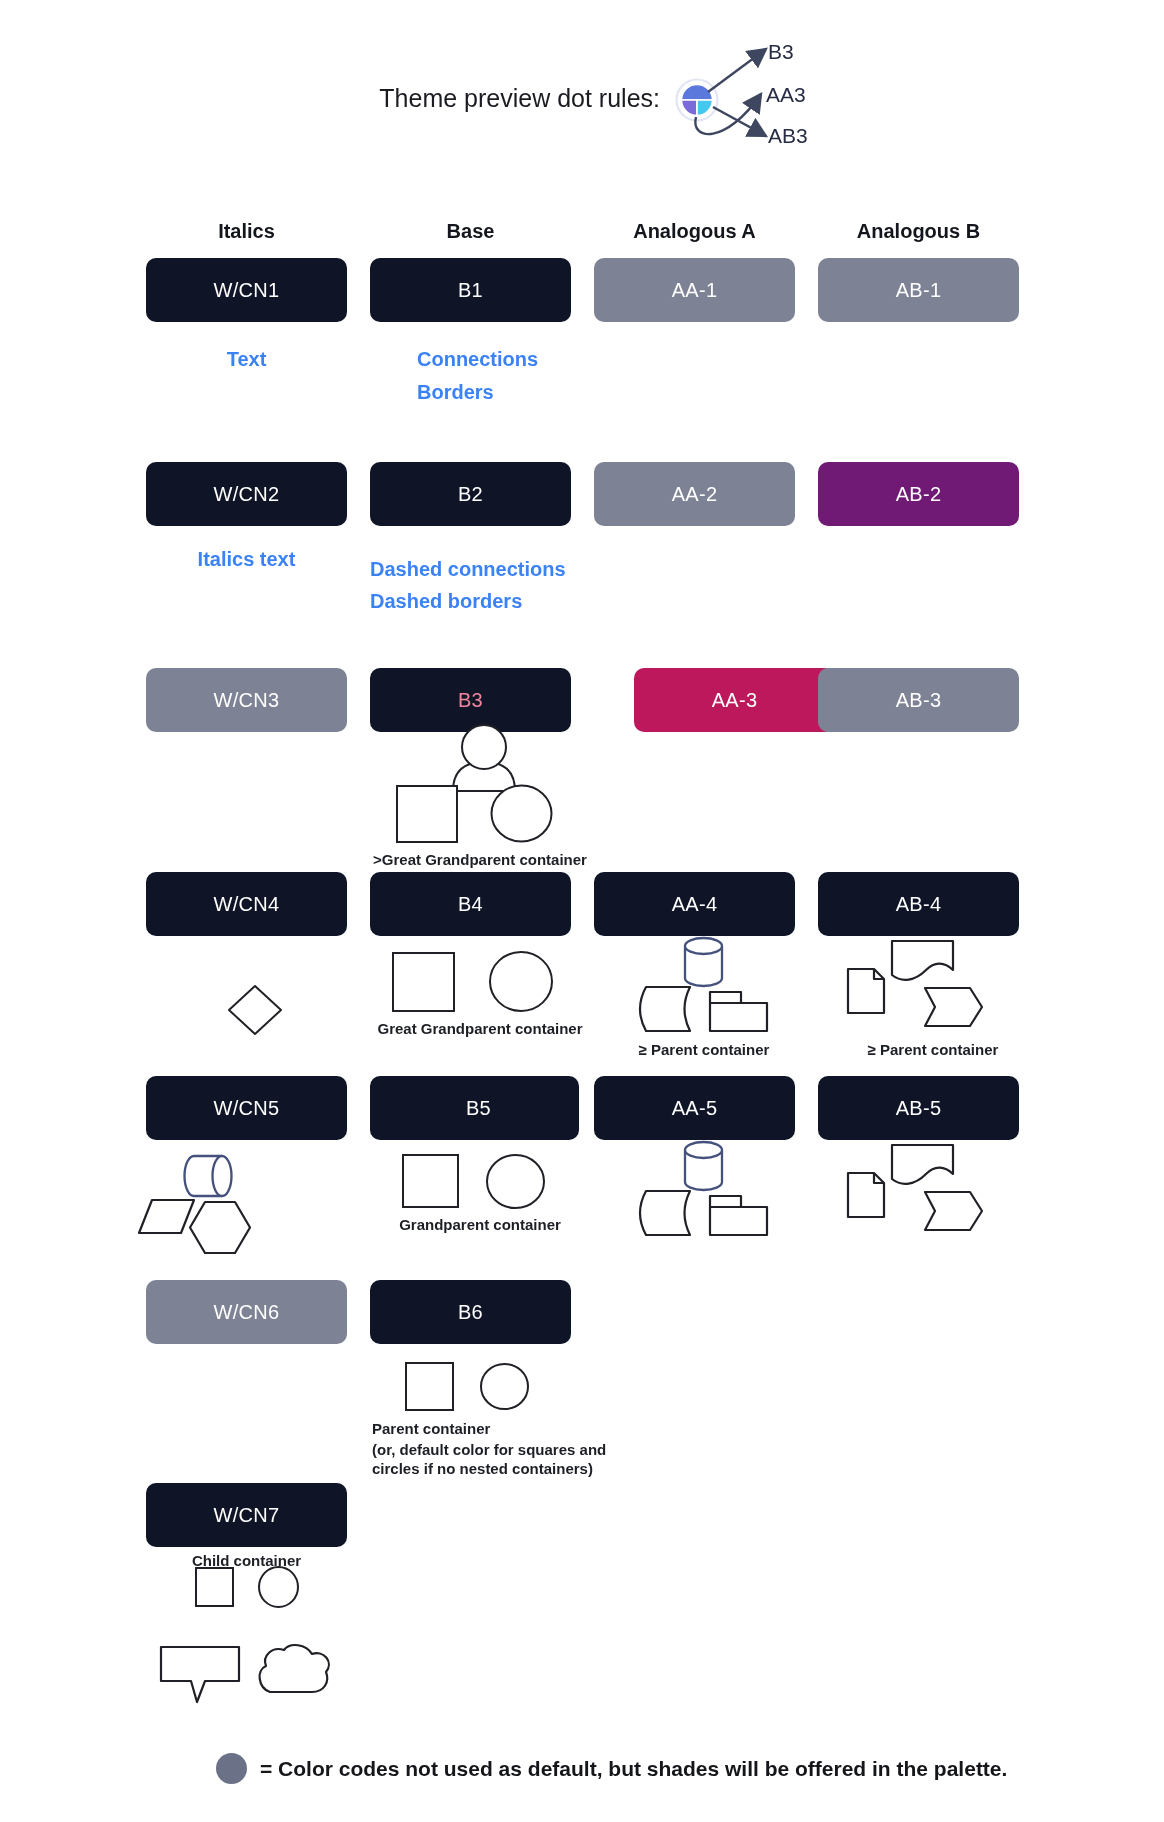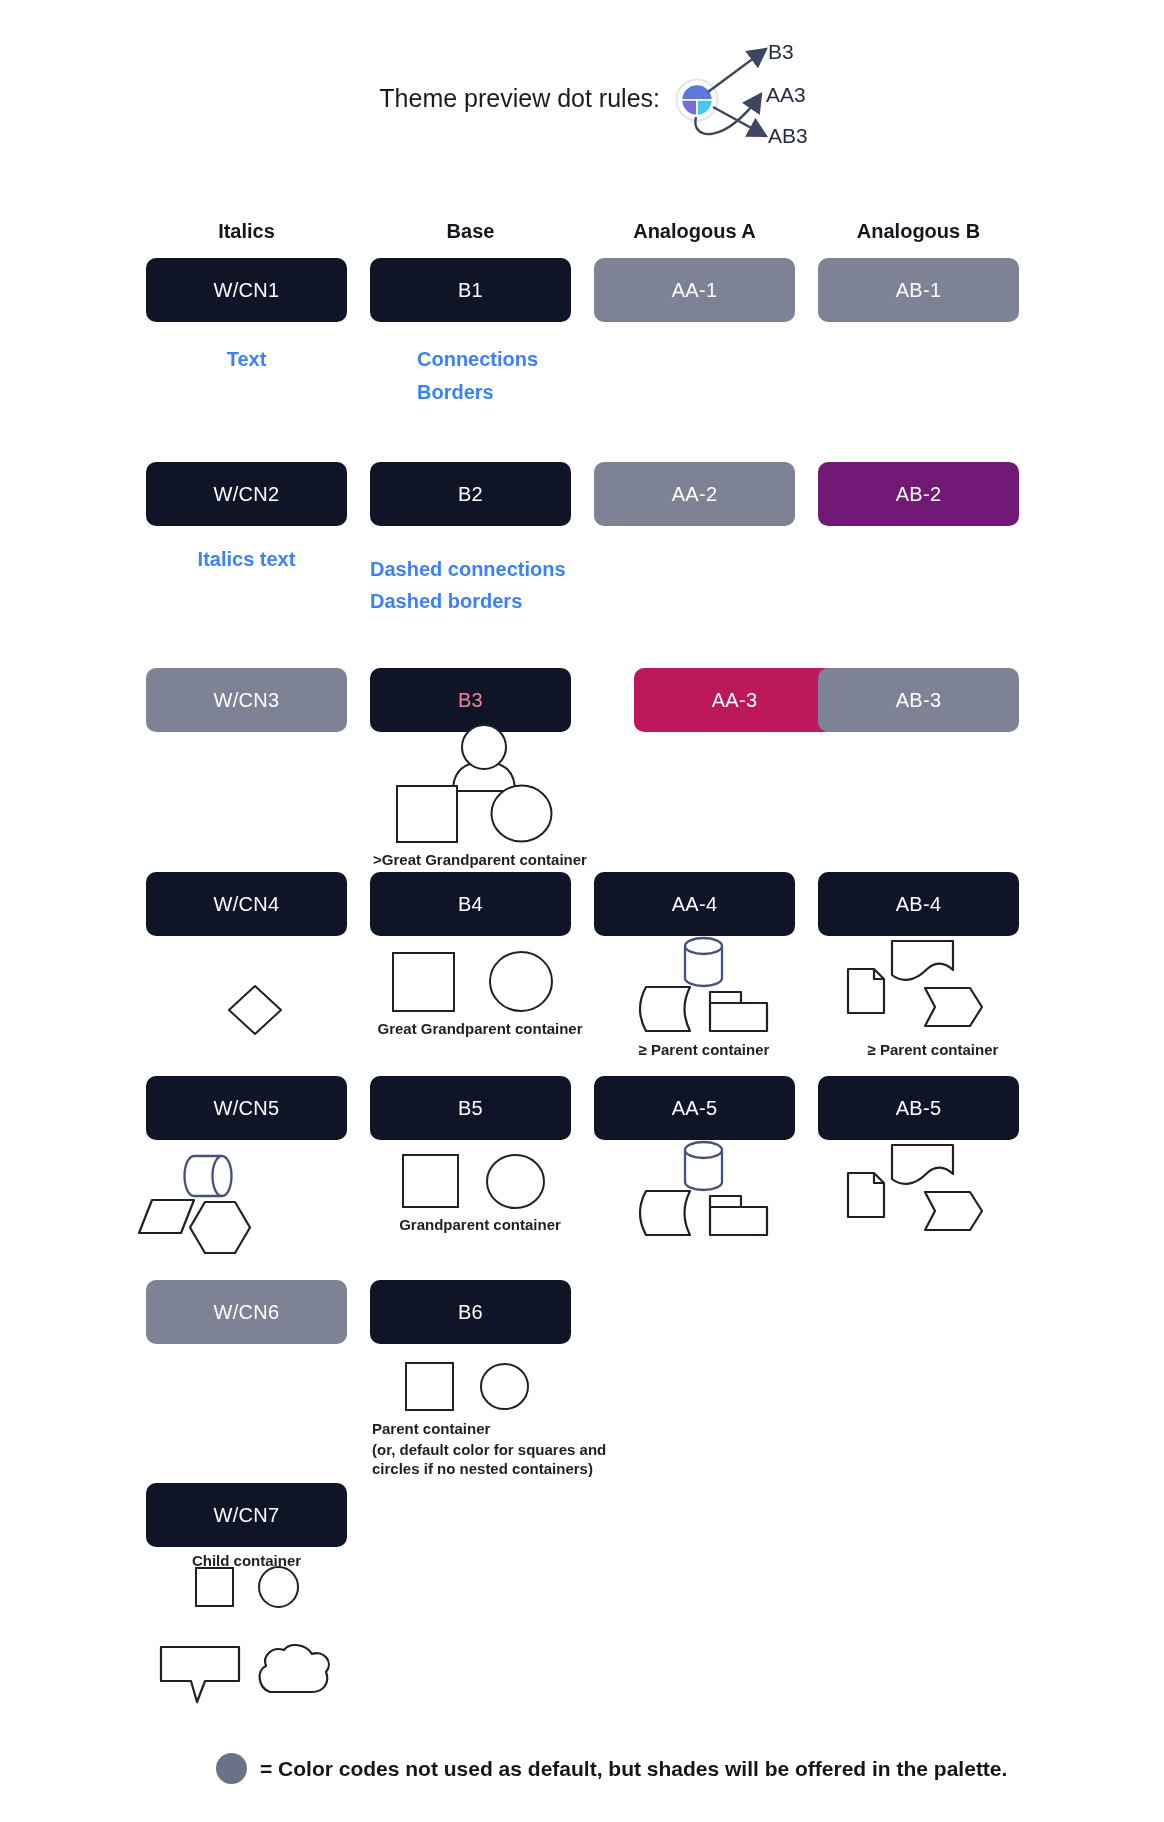--- a/index.html
+++ b/index.html
@@ -126,21 +126,21 @@
     <g fill="#ffffff" stroke-width="2.2" stroke-linejoin="round" stroke="#1f2126">
       <path d="M3,35 H29 L39,45 V79 H3 Z"></path>
       <path d="M29,35 V45 H39" fill="none"></path>
       <path d="M47,7 H108 V36 C99,27 89,28 81,36 C70,47 57,49 47,41 Z"></path>
       <polygon points="80,54 125,54 137,73 125,92 80,92 90,73"></polygon>
     </g>
   </svg>
   <div class="abs cap15 ctr" style="left:823px;top:1040px;width:220px;">≥ Parent container</div>
 
   <div class="abs sw" style="left: 146px; top: 1076px; background: rgb(15, 21, 39);">W/CN5</div>
-  <div class="abs sw" style="left: 370px; top: 1076px; background: rgb(15, 21, 39);">B5</div>
+  <div class="abs sw" style="left: 370px; top: 1076px; background: rgb(15, 21, 39); padding-left: 8px;">B5</div>
   <div class="abs sw" style="left: 594px; top: 1076px; background: rgb(15, 21, 39);">AA-5</div>
   <div class="abs sw" style="left: 818px; top: 1076px; background: rgb(15, 21, 39);">AB-5</div>
 
   <svg class="abs" style="left:184px;top:1154px;" width="52" height="44">
     <g fill="#ffffff" stroke-width="2.3" stroke="#44517c">
       <path d="M10,2 H38 M10,42 H38 M10,2 A9.5,20 0 0 0 10,42" fill="none"></path>
       <ellipse cx="38" cy="22" rx="9.5" ry="20"></ellipse>
     </g>
   </svg>
   <svg class="abs" style="left:138px;top:1199px;" width="58" height="36">

